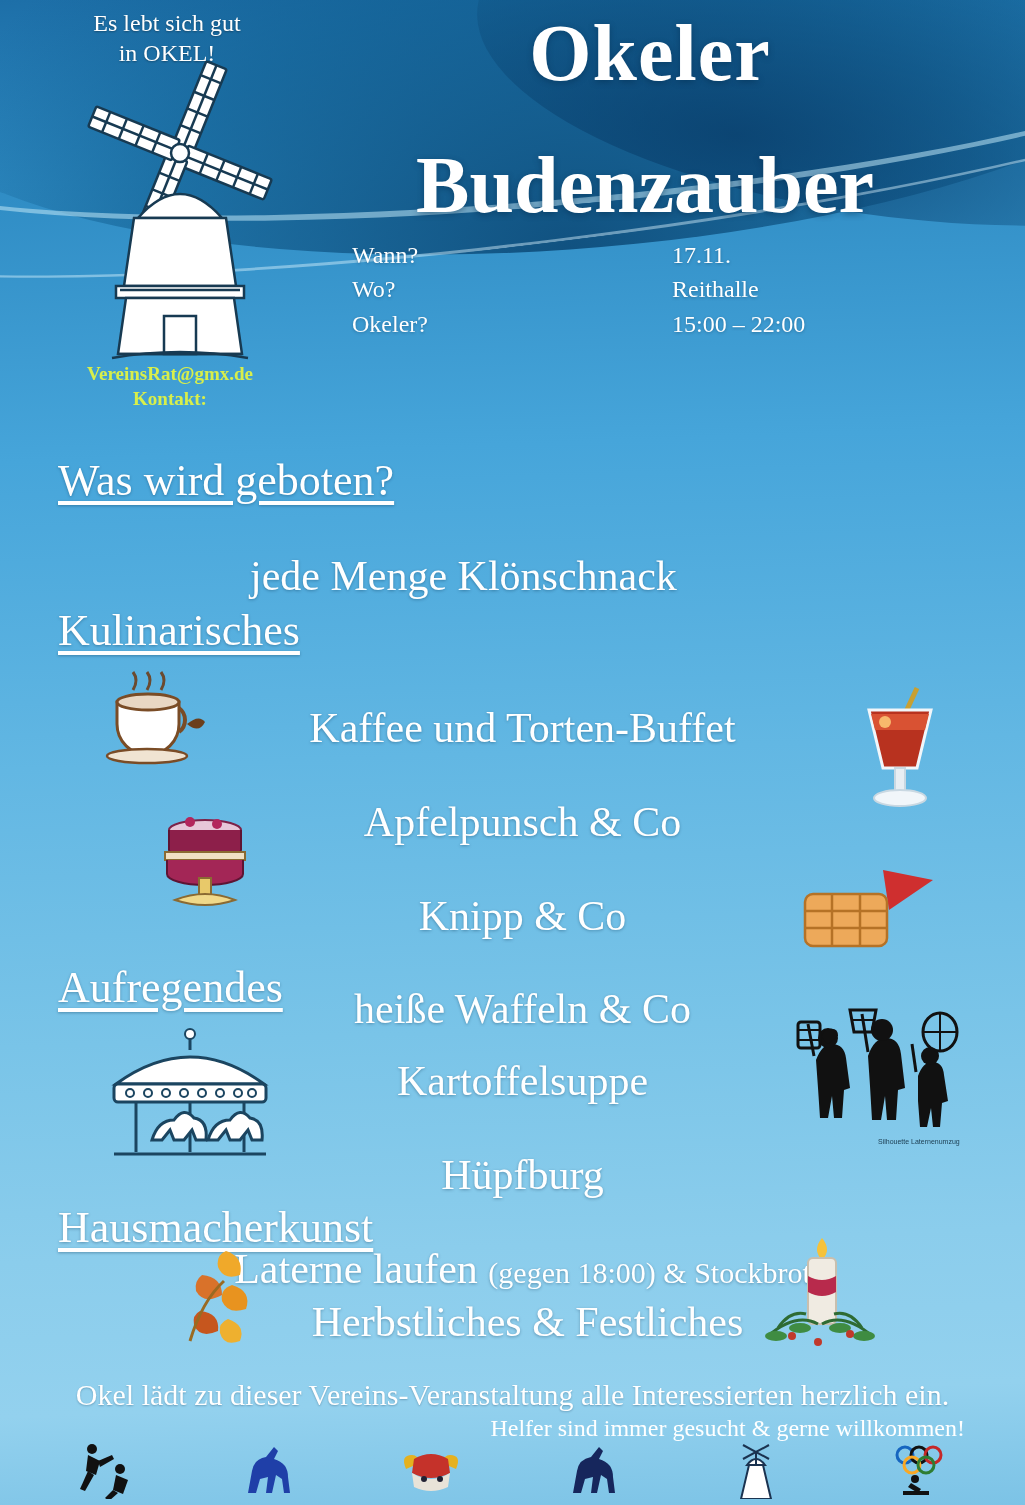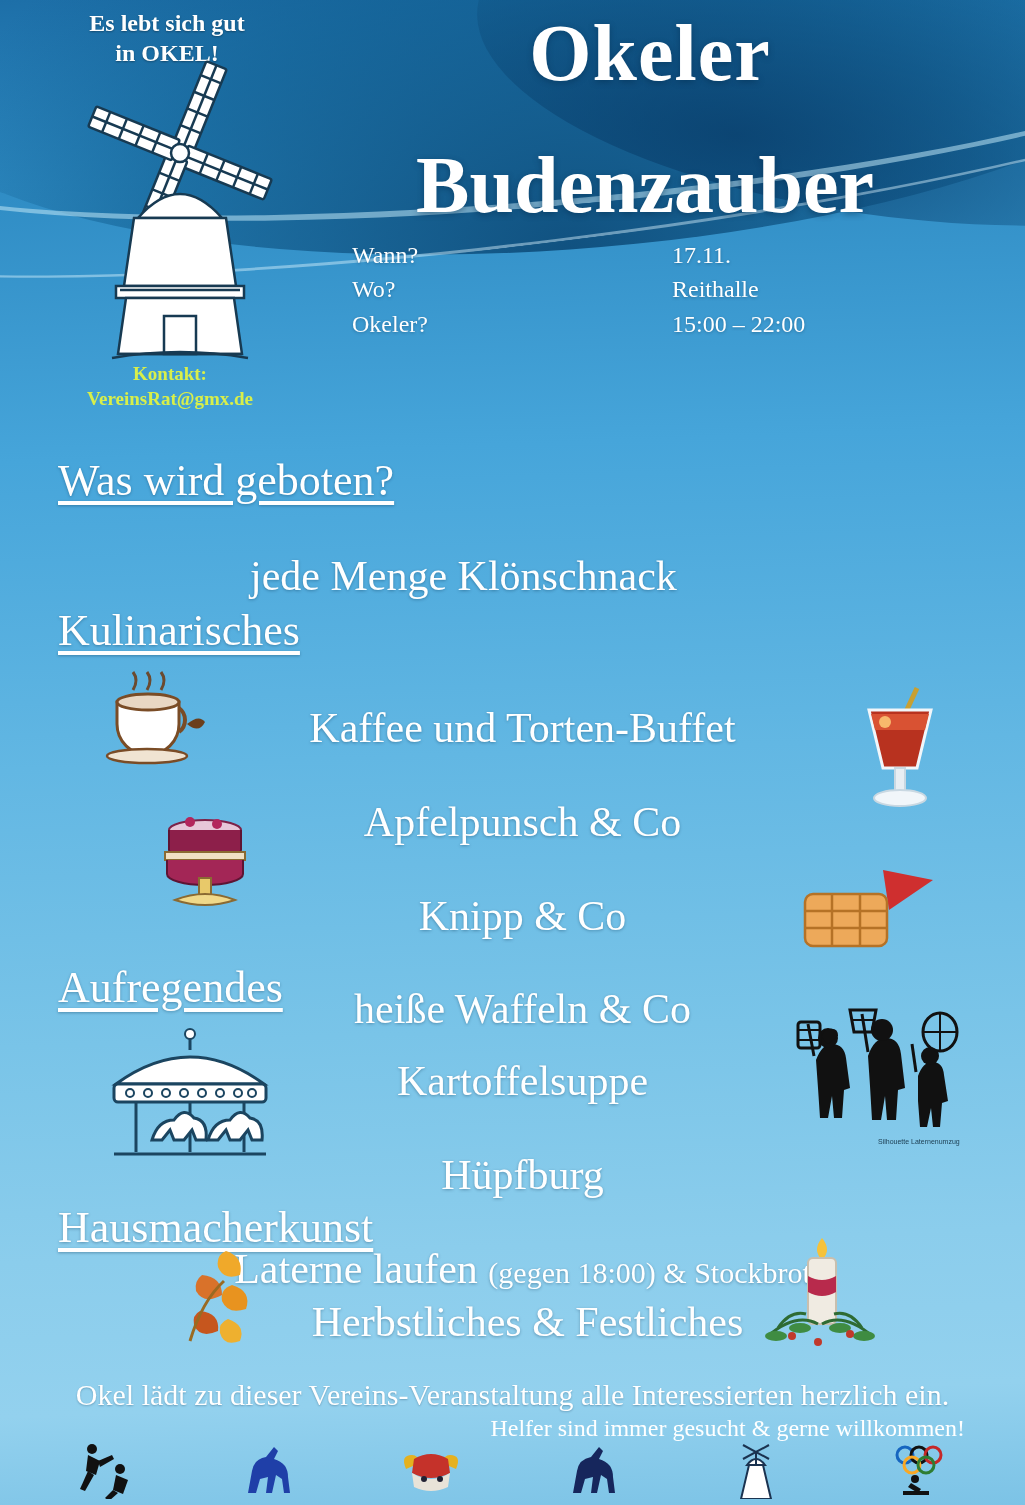--- a/index.html
+++ b/index.html
@@ -57,21 +57,21 @@
   
   .tagline {
     position: absolute;
     top: 8px;
     left: 52px;
     width: 230px;
     text-align: center;
     color: #ffffff;
     font-size: 24px;
     line-height: 1.25;
-    font-weight: bold;
+    font-weight: normal;
     text-shadow: 0 1px 2px rgba(0,0,0,0.35);
   }
   .windmill {
     position: absolute;
     top: 58px;
     left: 60px;
     width: 230px;
     height: 310px;
   }
   .contact {
@@ -291,22 +291,22 @@
 
         <path d="M66 240 L174 240 L182 296 L58 296 Z" fill="#ffffff"></path>
         <rect x="104" y="258" width="32" height="38" fill="#ffffff"></rect>
         <line x1="58" y1="296" x2="182" y2="296"></line>
         <path d="M52 300 Q120 288 188 300" fill="none"></path>
       </g>
     </svg>
   </div>
 
   <div class="contact">
+    <div>VereinsRat@gmx.de</div>
     <div>Kontakt:</div>
-    <div>VereinsRat@gmx.de</div>
   </div>
 
   <div class="title-main">Okeler</div>
   <div class="title-sub">Budenzauber</div>
 
   <div class="facts">
     <table>
       <tbody>
           <tr>
         <td class="q">Wann?</td>

